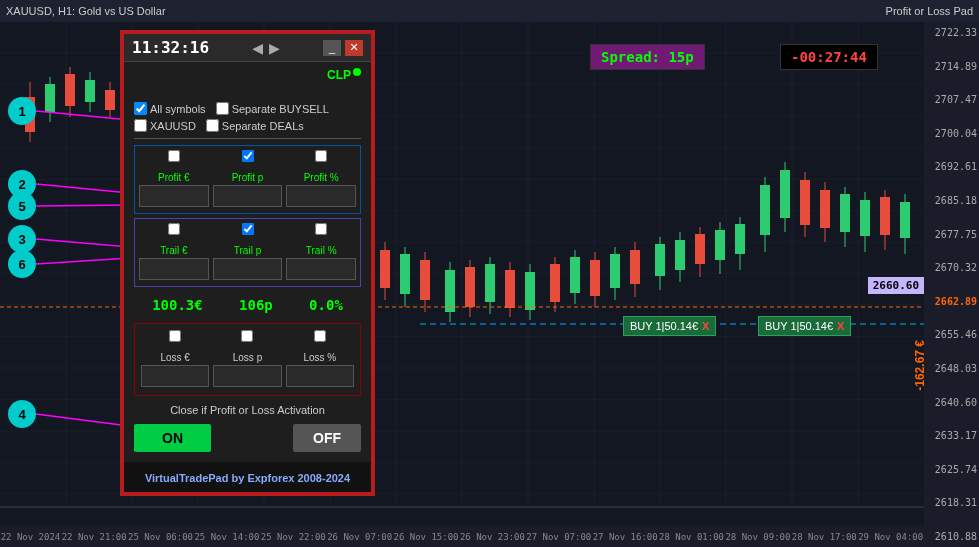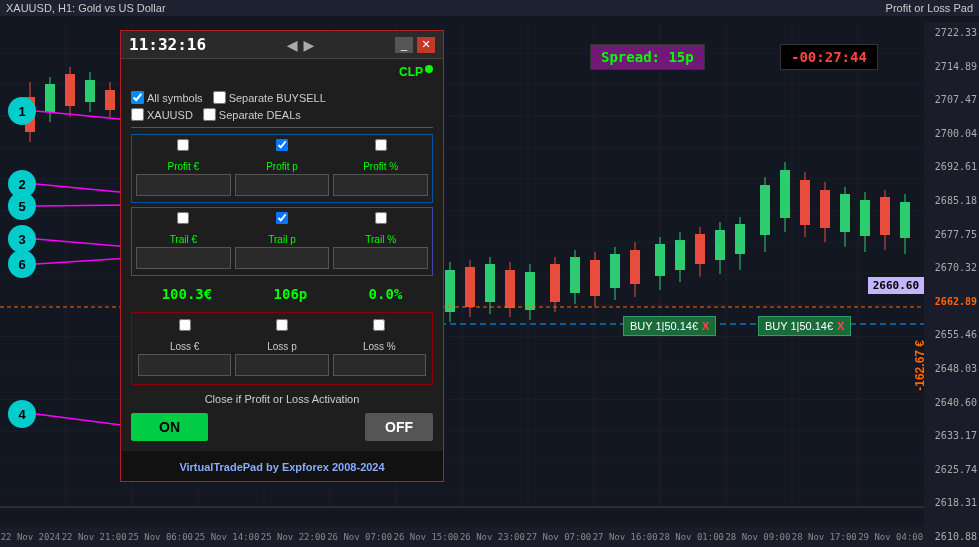--- a/index.html
+++ b/index.html
@@ -19,21 +19,21 @@
       width: 979px;
       height: 547px;
       background: #131722;
     }
 
     
     .chart-topbar {
       position: absolute;
       top: 0; left: 0;
       width: 979px;
-      height: 16px;
+      height: 22px;
       background: #1e2230;
       display: flex;
       align-items: center;
       padding: 0 6px;
       z-index: 10;
     }
     .chart-topbar-title {
       color: #ccc;
       font-size: 11px;
     }
@@ -167,23 +167,23 @@
       text-orientation: mixed;
       transform: rotate(180deg);
       z-index: 30;
     }
 
     
     #vtp-panel {
       position: absolute;
       top: 30px;
       left: 120px;
-      width: 324px;
+      width: 255px;
       background: #1e1e1e;
-      border: 1px solid #b91c1c;
+      border: 4px solid #b91c1c;
       z-index: 200;
       font-family: Arial, sans-serif;
     }
 
     .vtp-titlebar {
       background: #2a2a2a;
       display: flex;
       align-items: center;
       justify-content: space-between;
       padding: 4px 8px;
@@ -226,21 +226,21 @@
     }
 
     .vtp-body {
       padding: 6px 10px;
     }
 
     
     .clp-row {
       display: flex;
       justify-content: flex-end;
-      margin-bottom: 12px;
+      margin-bottom: 20px;
       text-align: right;
     }
     .clp-badge {
       color: #00ff00;
       font-size: 12px;
       font-weight: bold;
     }
     .clp-dot {
       width: 8px;
       height: 8px;

